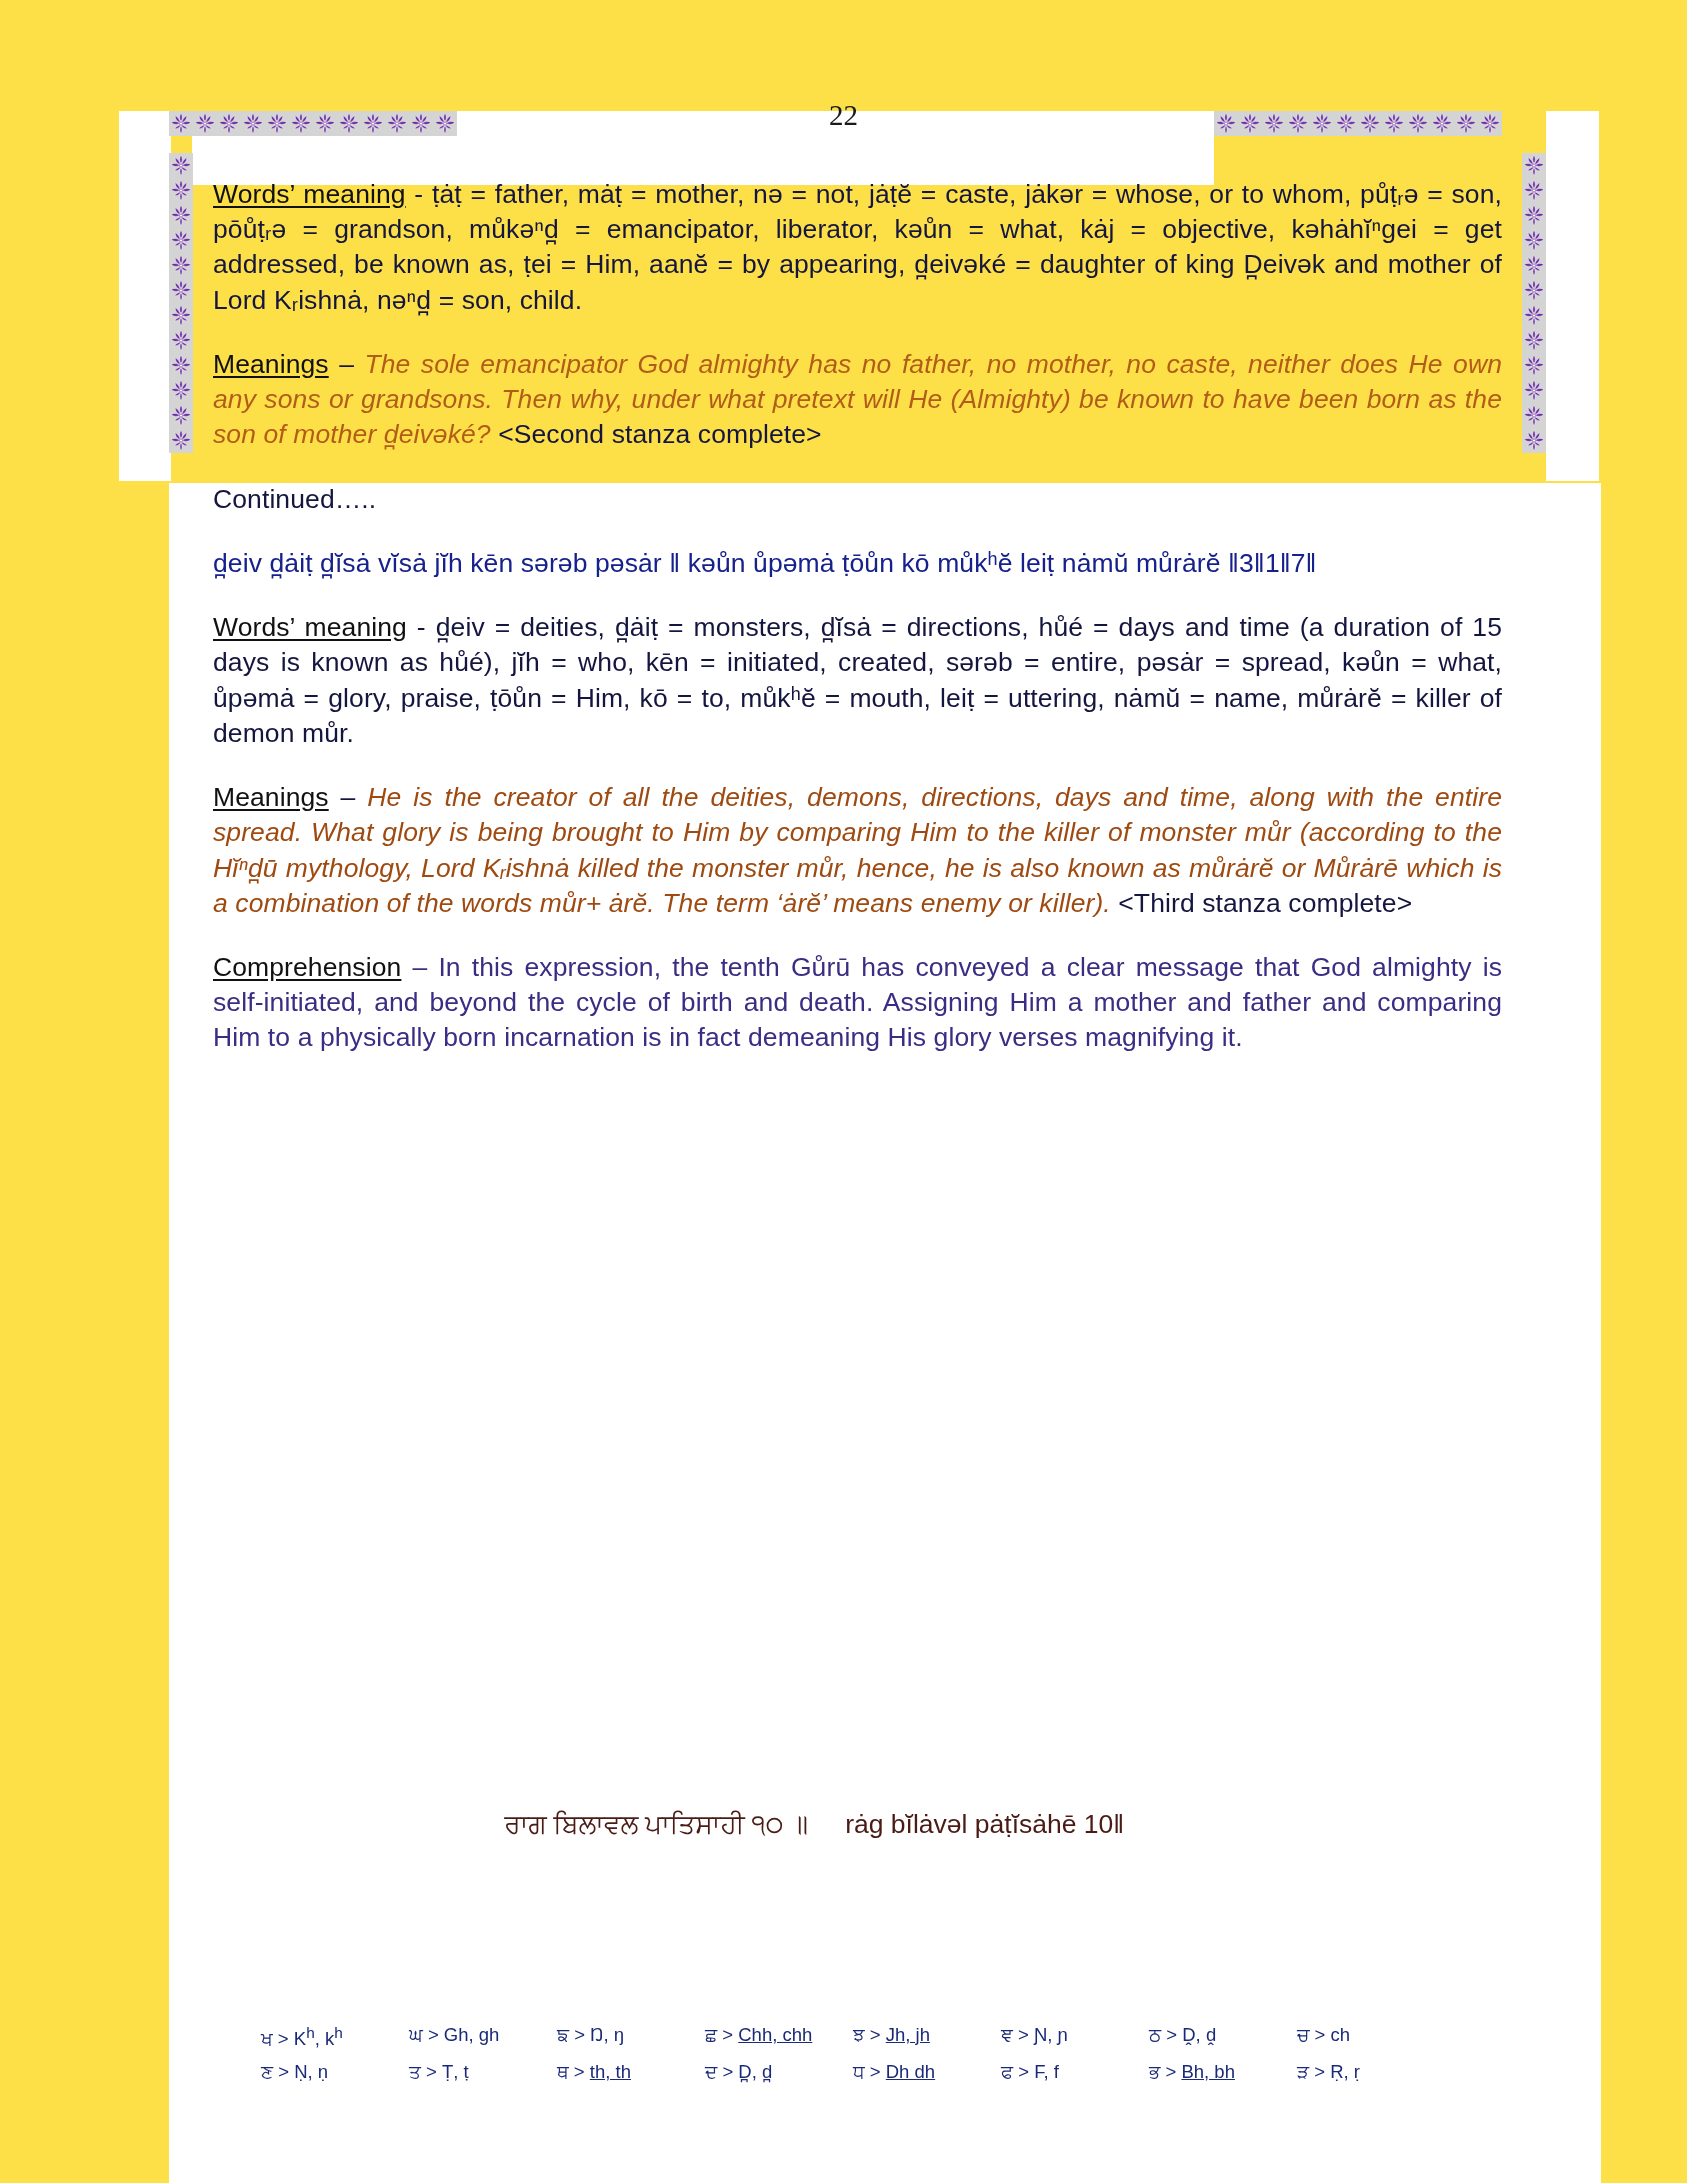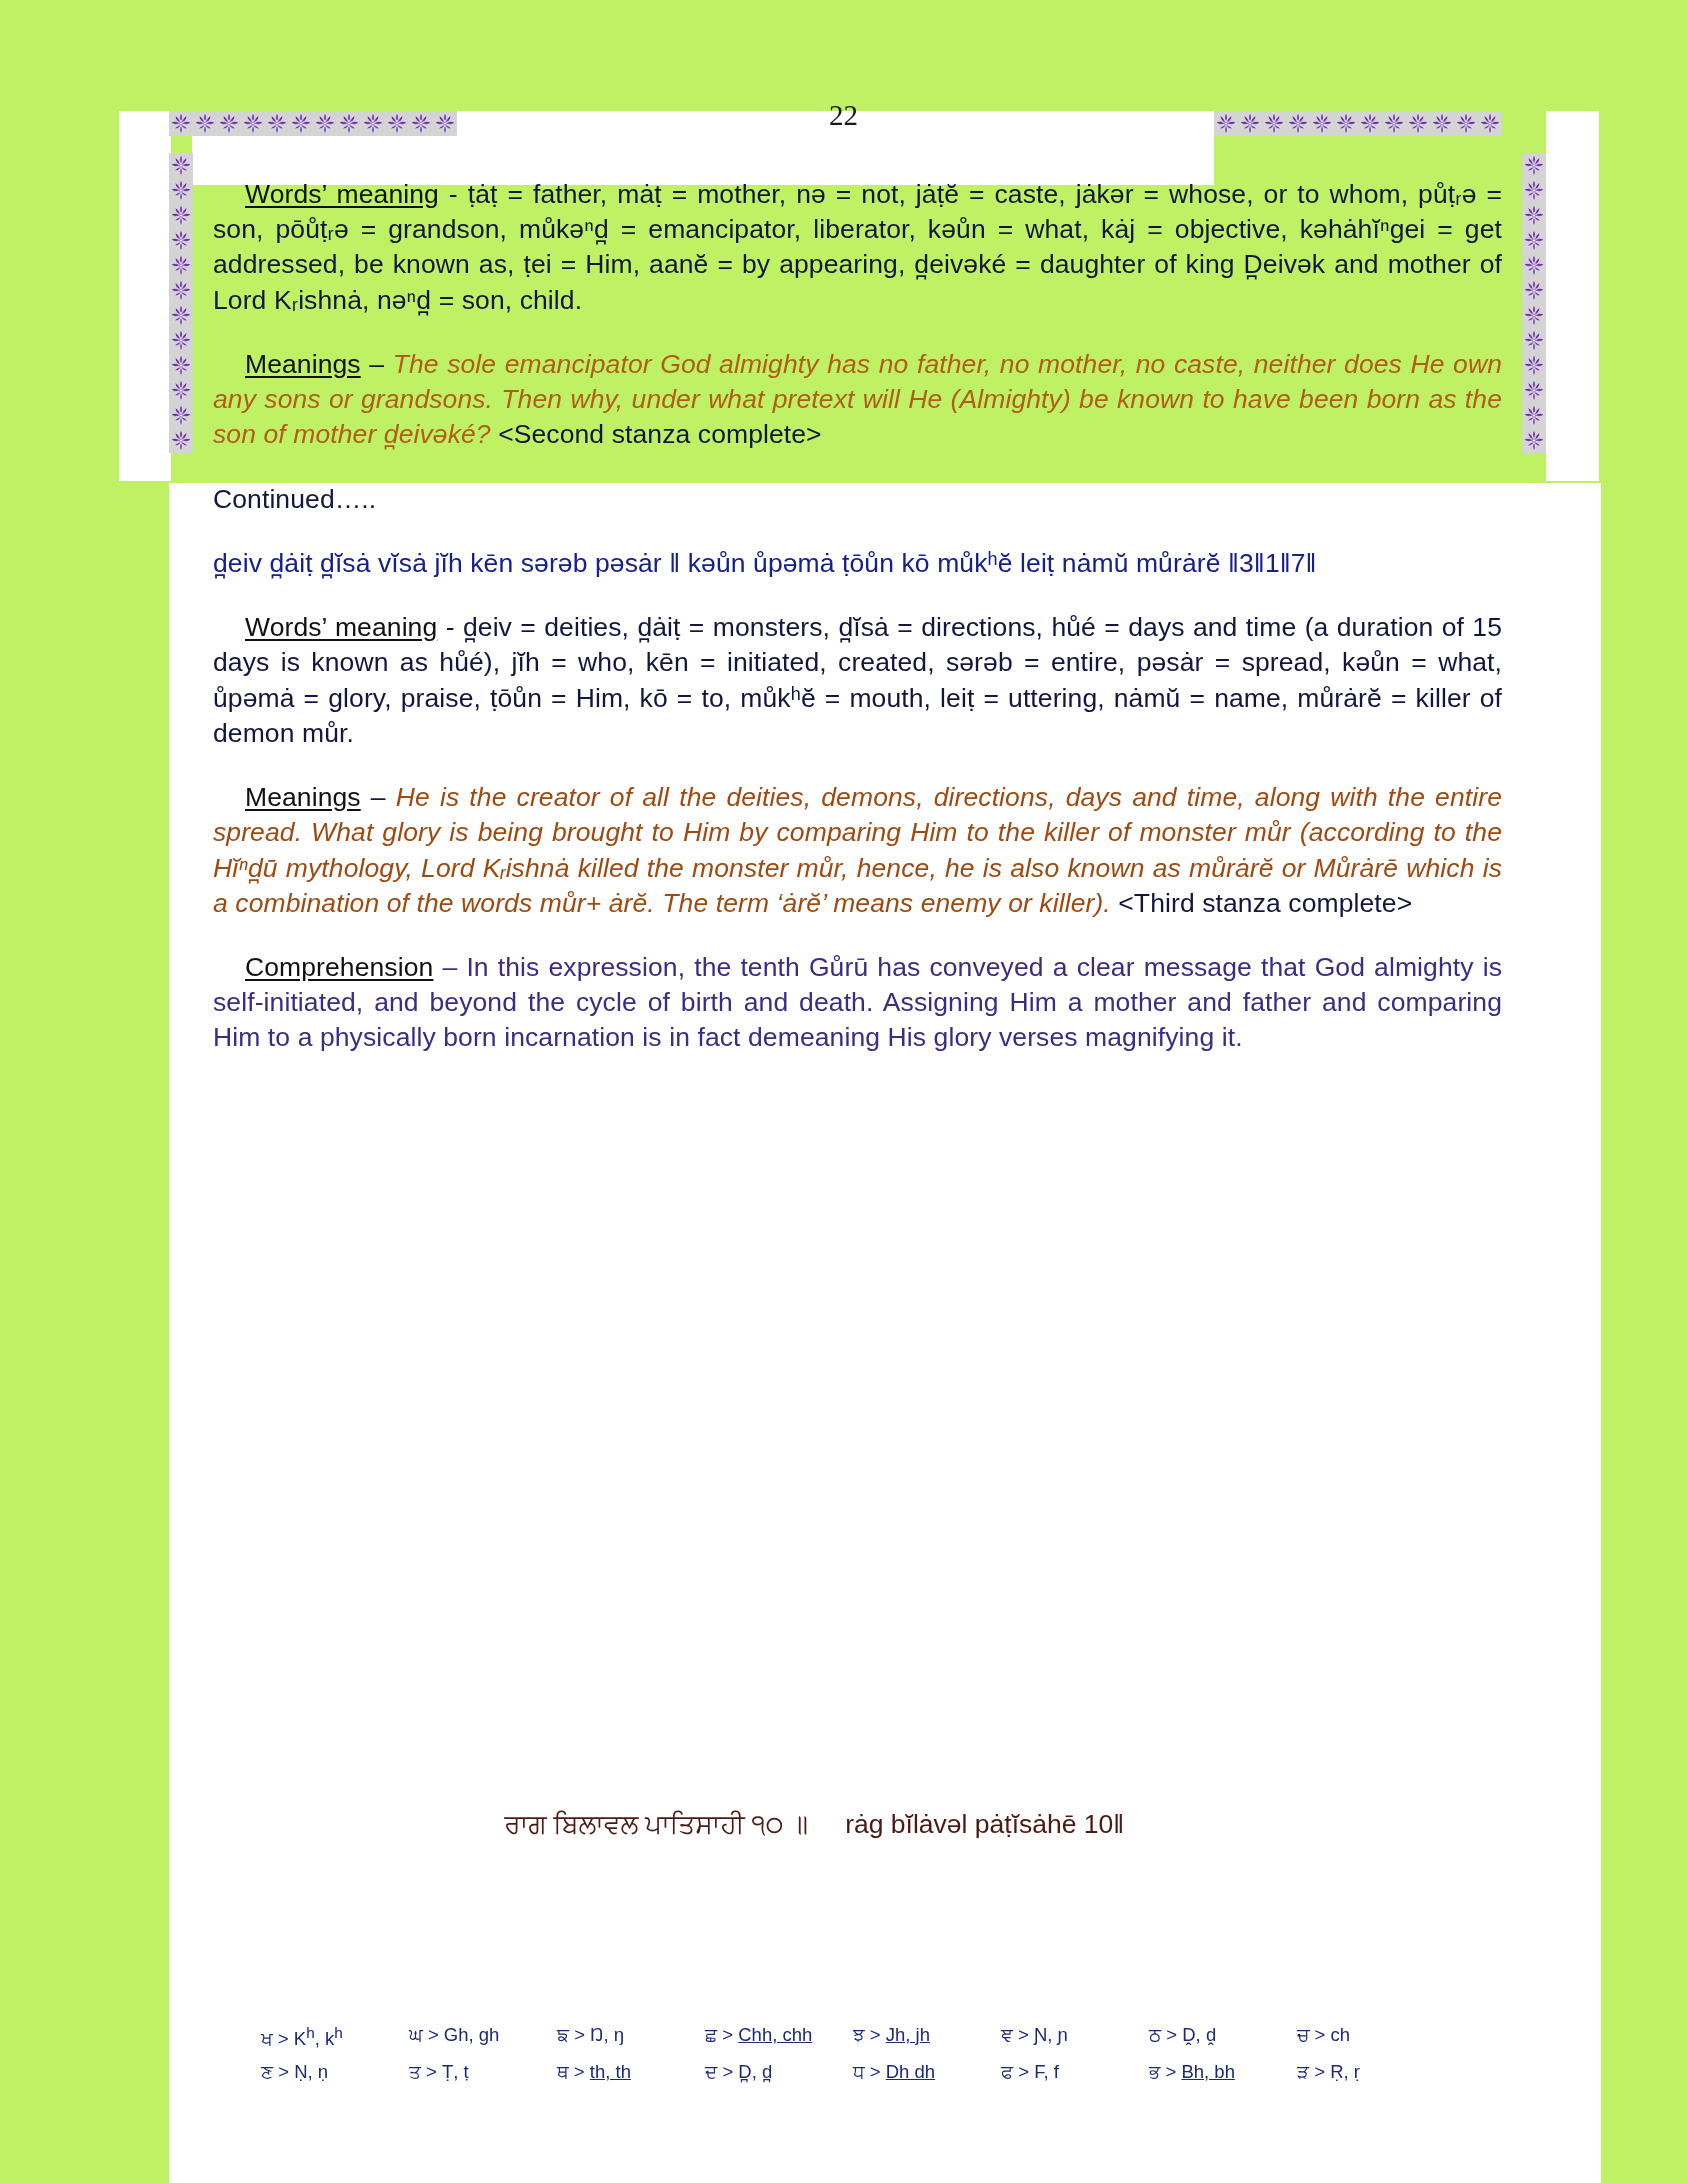--- a/index.html
+++ b/index.html
@@ -7,21 +7,21 @@
     padding: 0;
     background: #ffffff;
   }
   body {
     font-family: "Liberation Sans", sans-serif;
   }
   .page {
     position: relative;
     width: 1687px;
     height: 2183px;
-    background: #bef264;
+    background: #fde047;
     overflow: hidden;
   }
 
   
   .orn-row {
     position: absolute;
     display: flex;
     flex-direction: row;
     z-index: 3;
   }
@@ -84,21 +84,20 @@
   }
   p.spaced-lg { margin-top: 29px; }
   .defn {
     color: #15163f;
     margin-top: 42px;
   }
   .lbl {
     color: #111111;
     text-decoration: underline;
     text-underline-offset: 3.3px;
-    margin-left: 32px;
   }
   .meaning-body {
     color: #b35c1a;
     font-style: italic;
   }
   .meaning-body2 {
     color: #9e4a10;
     font-style: italic;
   }
   .tail {

